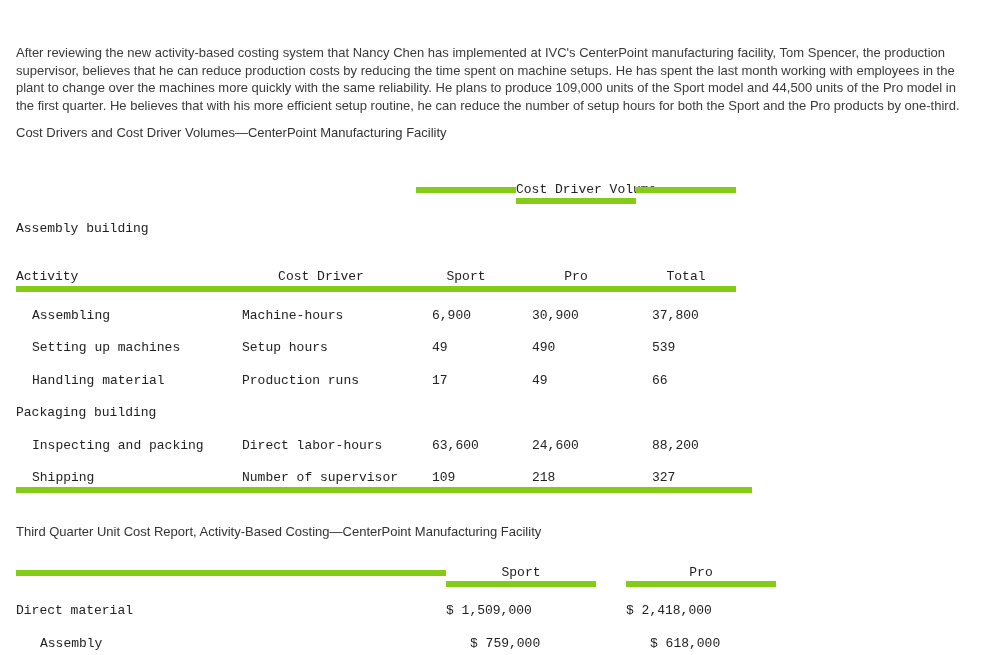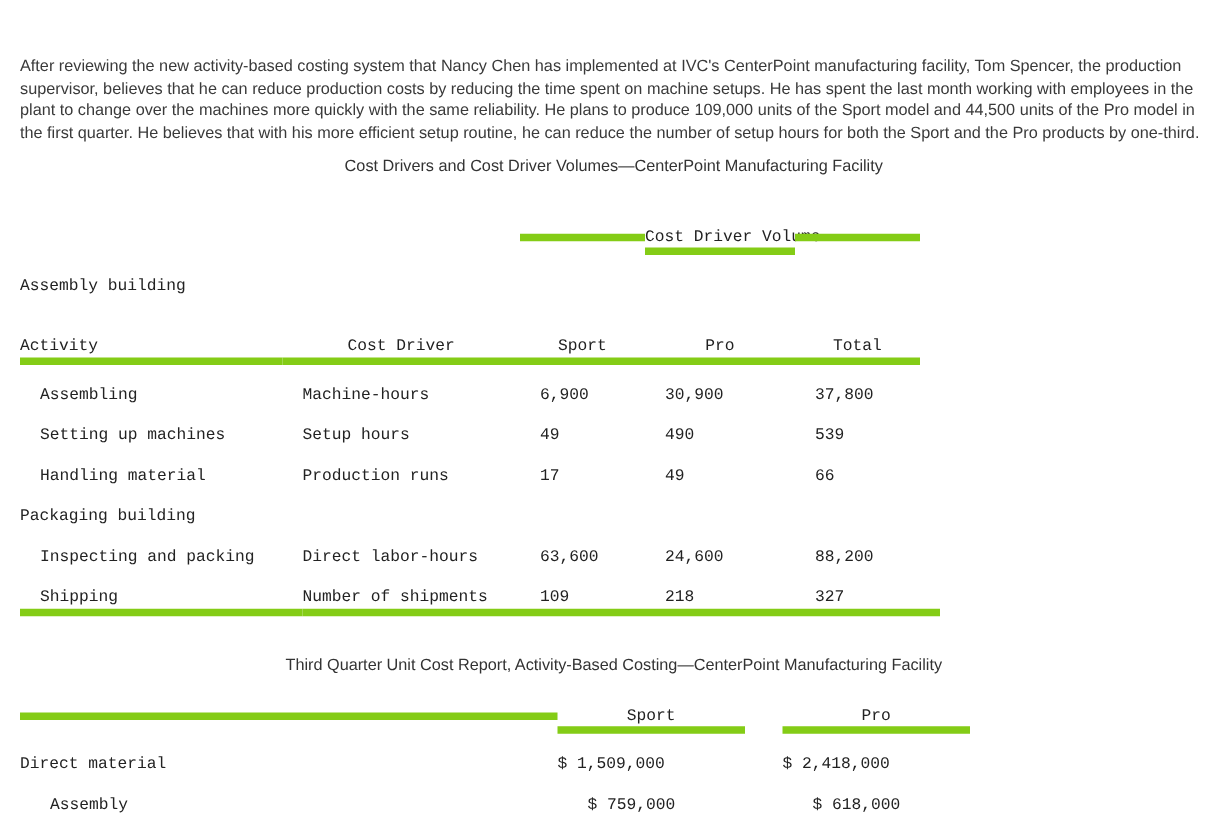--- a/index.html
+++ b/index.html
@@ -11,21 +11,20 @@
     width: 950px;
   }
   .intro {
     margin-bottom: 10px;
     color: #3a3a3a;
     margin-top: 32px;
   }
   .section-title {
     margin-top: 8px;
     margin-bottom: 8px;
-    text-align: center;
   }
   .mono-area {
     font-family: "Courier New", Courier, monospace;
     font-size: 13px;
     white-space: pre;
     line-height: 1.25;
     color: #222;
   }
   .cell   { display:inline-block; text-align:left; }
   .lcell  { display:inline-block; text-align:left; }
@@ -58,21 +57,21 @@
 </span>
 <span class="row"><span class="lcell t1c0">Assembly building</span></span>
 <span class="row">
 <span class="lcell t1c0 bb">Activity</span><span class="lcell t1c1 bb center">Cost Driver</span><span class="cell t1c2 bb center">Sport</span><span class="cell t1c3 bb center">Pro</span><span class="cell t1c4 bb center">Total</span>
 </span>
 <span class="row"><span class="lcell t1c0" style="padding-left:16px">Assembling</span><span class="lcell t1c1">Machine-hours</span><span class="cell t1c2">6,900</span><span class="cell t1c3">30,900</span><span class="cell t1c4">37,800</span></span>
 <span class="row"><span class="lcell t1c0" style="padding-left:16px">Setting up machines</span><span class="lcell t1c1">Setup hours</span><span class="cell t1c2">49</span><span class="cell t1c3">490</span><span class="cell t1c4">539</span></span>
 <span class="row"><span class="lcell t1c0" style="padding-left:16px">Handling material</span><span class="lcell t1c1">Production runs</span><span class="cell t1c2">17</span><span class="cell t1c3">49</span><span class="cell t1c4">66</span></span>
 <span class="row"><span class="lcell t1c0">Packaging building</span></span>
 <span class="row"><span class="lcell t1c0" style="padding-left:16px">Inspecting and packing</span><span class="lcell t1c1">Direct labor-hours</span><span class="cell t1c2">63,600</span><span class="cell t1c3">24,600</span><span class="cell t1c4">88,200</span></span>
-<span class="row"><span class="lcell t1c0 bb" style="padding-left:16px">Shipping</span><span class="lcell t1c1 bb">Number of shipments</span><span class="cell t1c2 bb">109</span><span class="cell t1c3 bb">218</span><span class="cell t1c4 bb">327</span></span>
+<span class="row"><span class="lcell t1c0 bb" style="padding-left:16px">Shipping</span><span class="lcell t1c1 bb">Number of supervisor</span><span class="cell t1c2 bb">109</span><span class="cell t1c3 bb">218</span><span class="cell t1c4 bb">327</span></span>
 </div>
 
 <div class="section-title" style="margin-top:14px">Third Quarter Unit Cost Report, Activity-Based Costing—CenterPoint Manufacturing Facility</div>
 
 <div class="mono-area">
 <span class="row"><span class="lcell t2c0 bb"></span><span class="cell t2c1 bb center">Sport</span><span class="cell t2c2"></span><span class="cell t2c3 bb center">Pro</span></span>
 <span class="row"><span class="lcell t2c0">Direct material</span><span class="cell t2c1">$ 1,509,000</span><span class="cell t2c2"></span><span class="cell t2c3">$ 2,418,000</span></span>
 <span class="row"><span class="lcell t2c0" style="padding-left:24px">Assembly</span><span class="cell t2c1">$ 759,000</span><span class="cell t2c2"></span><span class="cell t2c3">$ 618,000</span></span>
 <span class="row"><span class="lcell t2c0" style="padding-left:24px">Packaging</span><span class="cell t2c1 bb">999,000</span><span class="cell t2c2"></span><span class="cell t2c3 bb">378,000</span></span>
 

